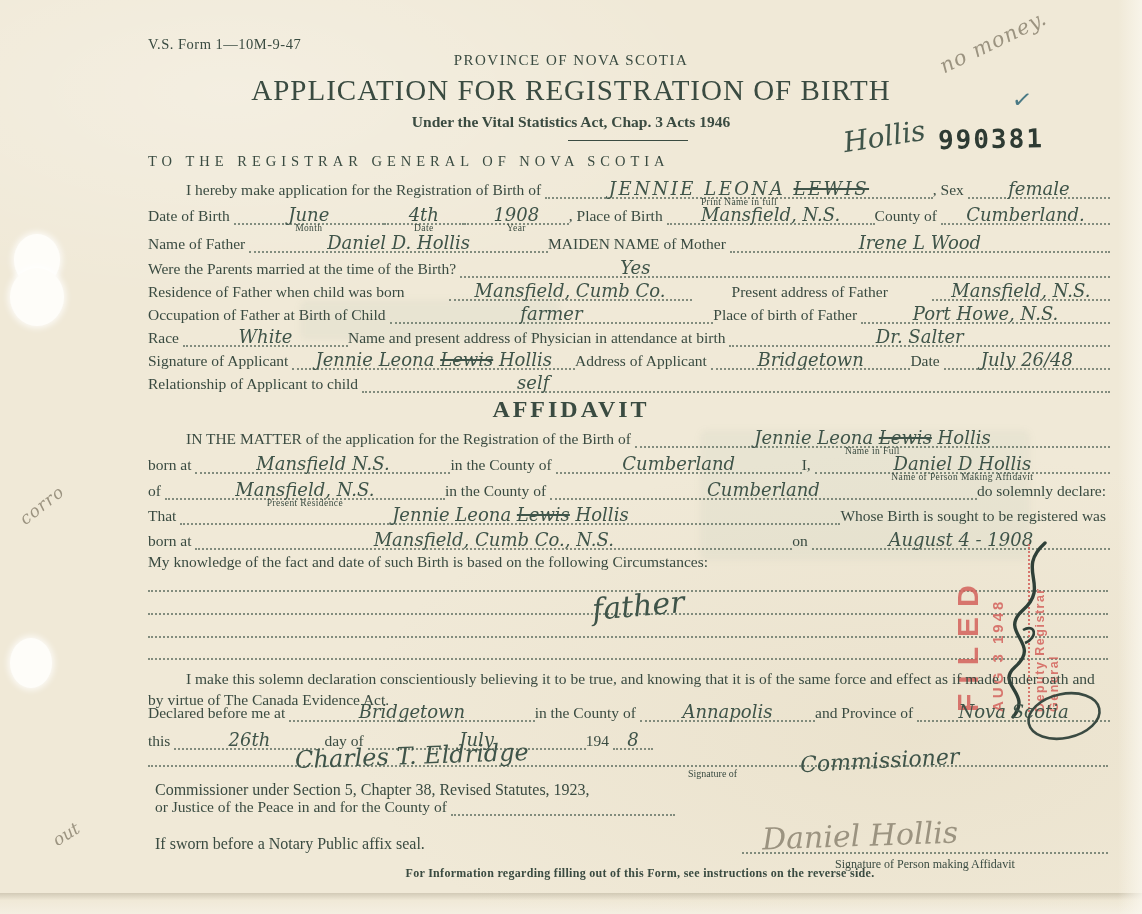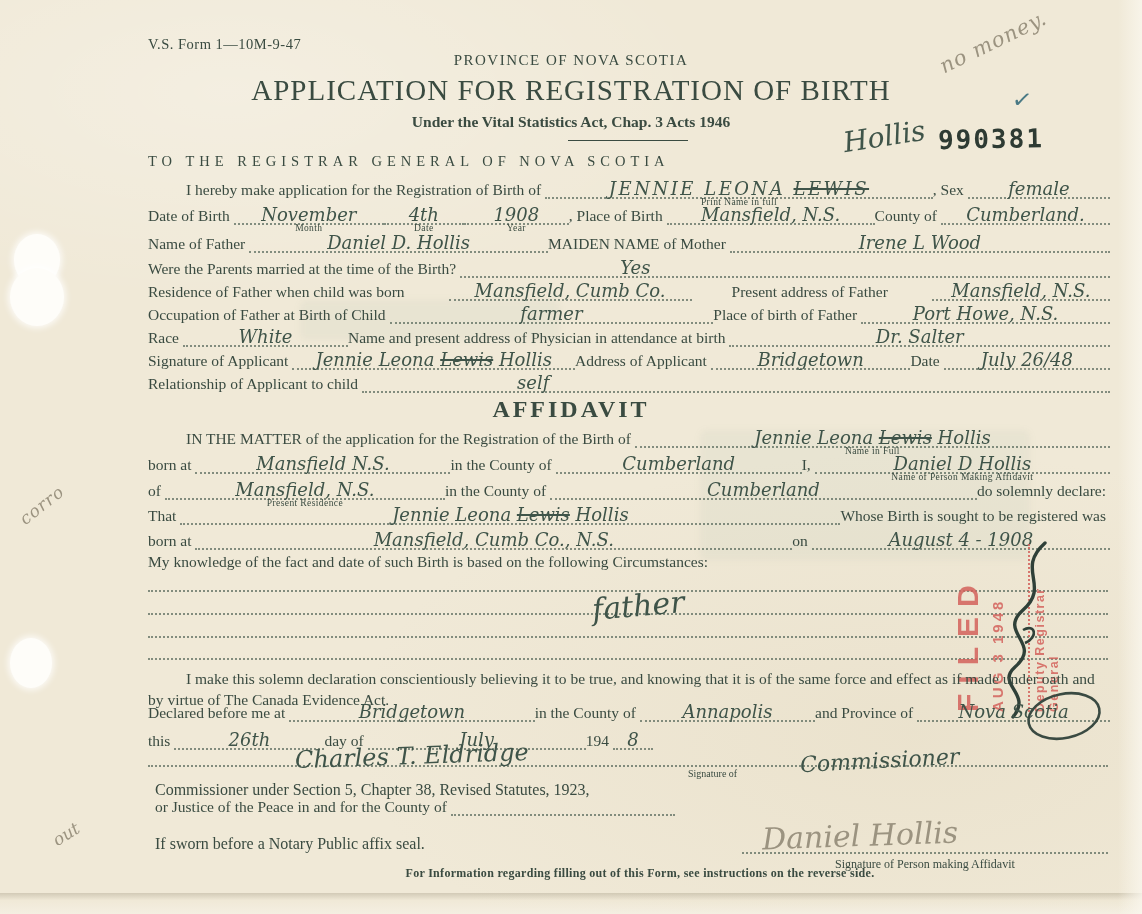--- a/index.html
+++ b/index.html
@@ -100,21 +100,21 @@
     </span>
     <span class="lbl">, Sex</span>
     <span class="fill" style="flex:1.1;">
         <span class="hw">female</span>
       </span>
   </div>
 
   <div class="row" style="top:203px;">
     <span class="lbl">Date of Birth</span>
     <span class="fill" style="width:150px;">
-      <span class="hw">November</span>
+      <span class="hw">June</span>
         <i class="sub">Month</i>
       </span>
     <span class="fill" style="width:80px;">
       <span class="hw">4th</span>
         <i class="sub">Date</i>
       </span>
     <span class="fill" style="width:105px;">
       <span class="hw">1908</span>
         <i class="sub">Year</i>
       </span>

